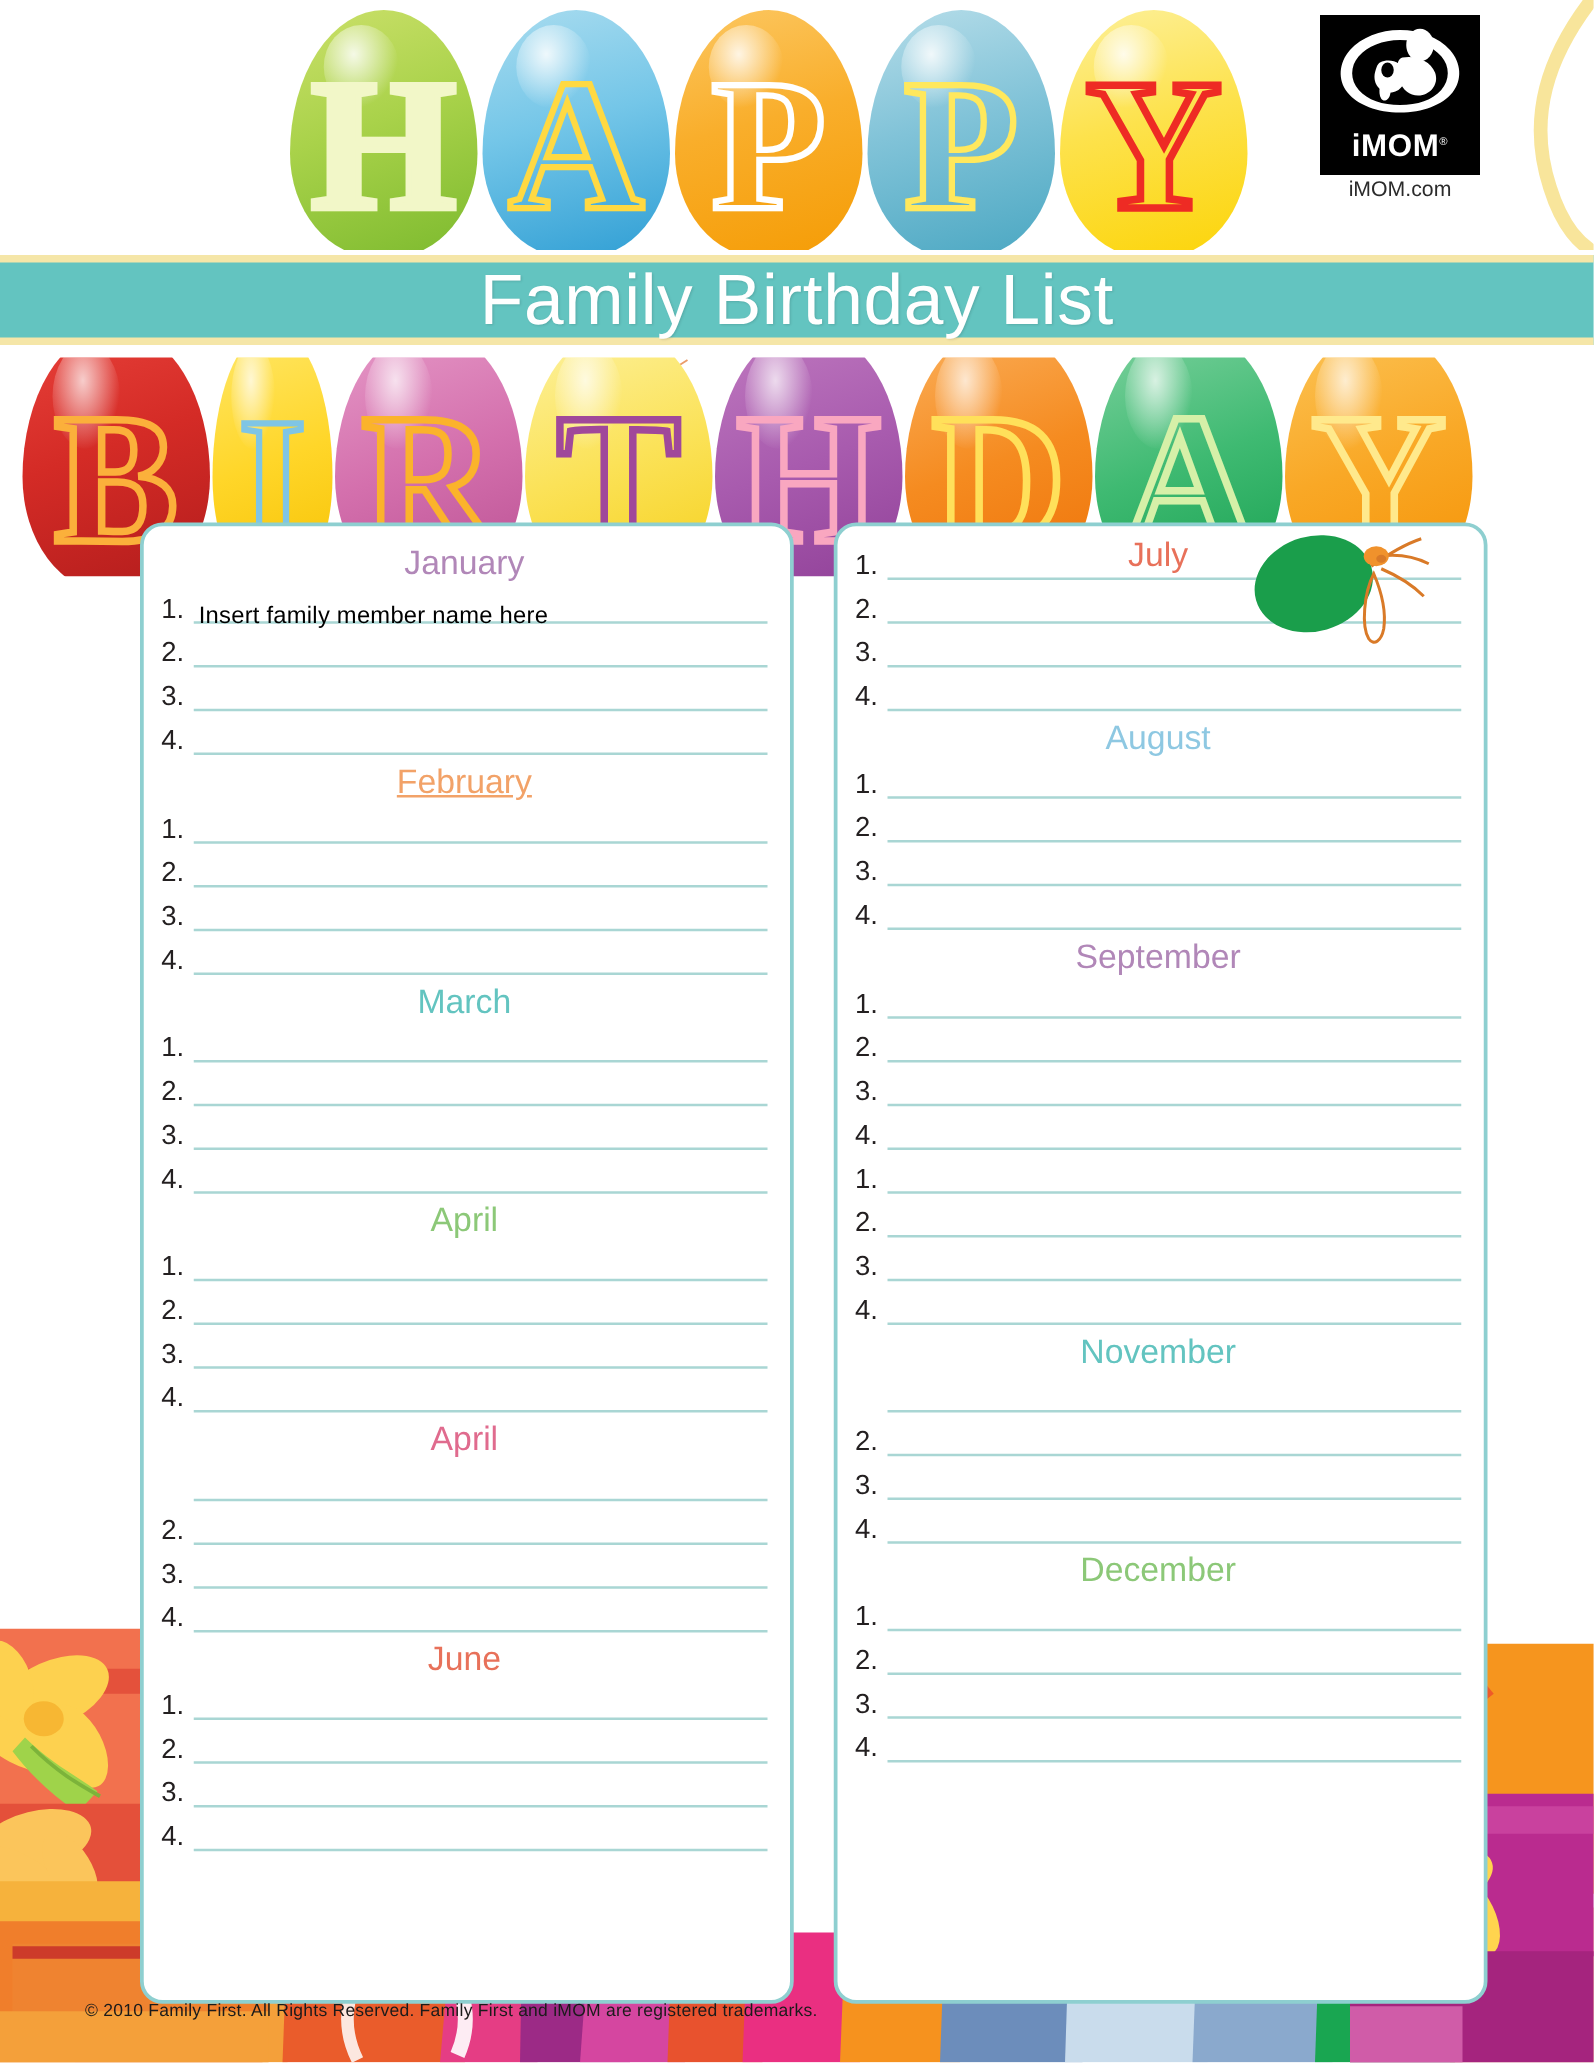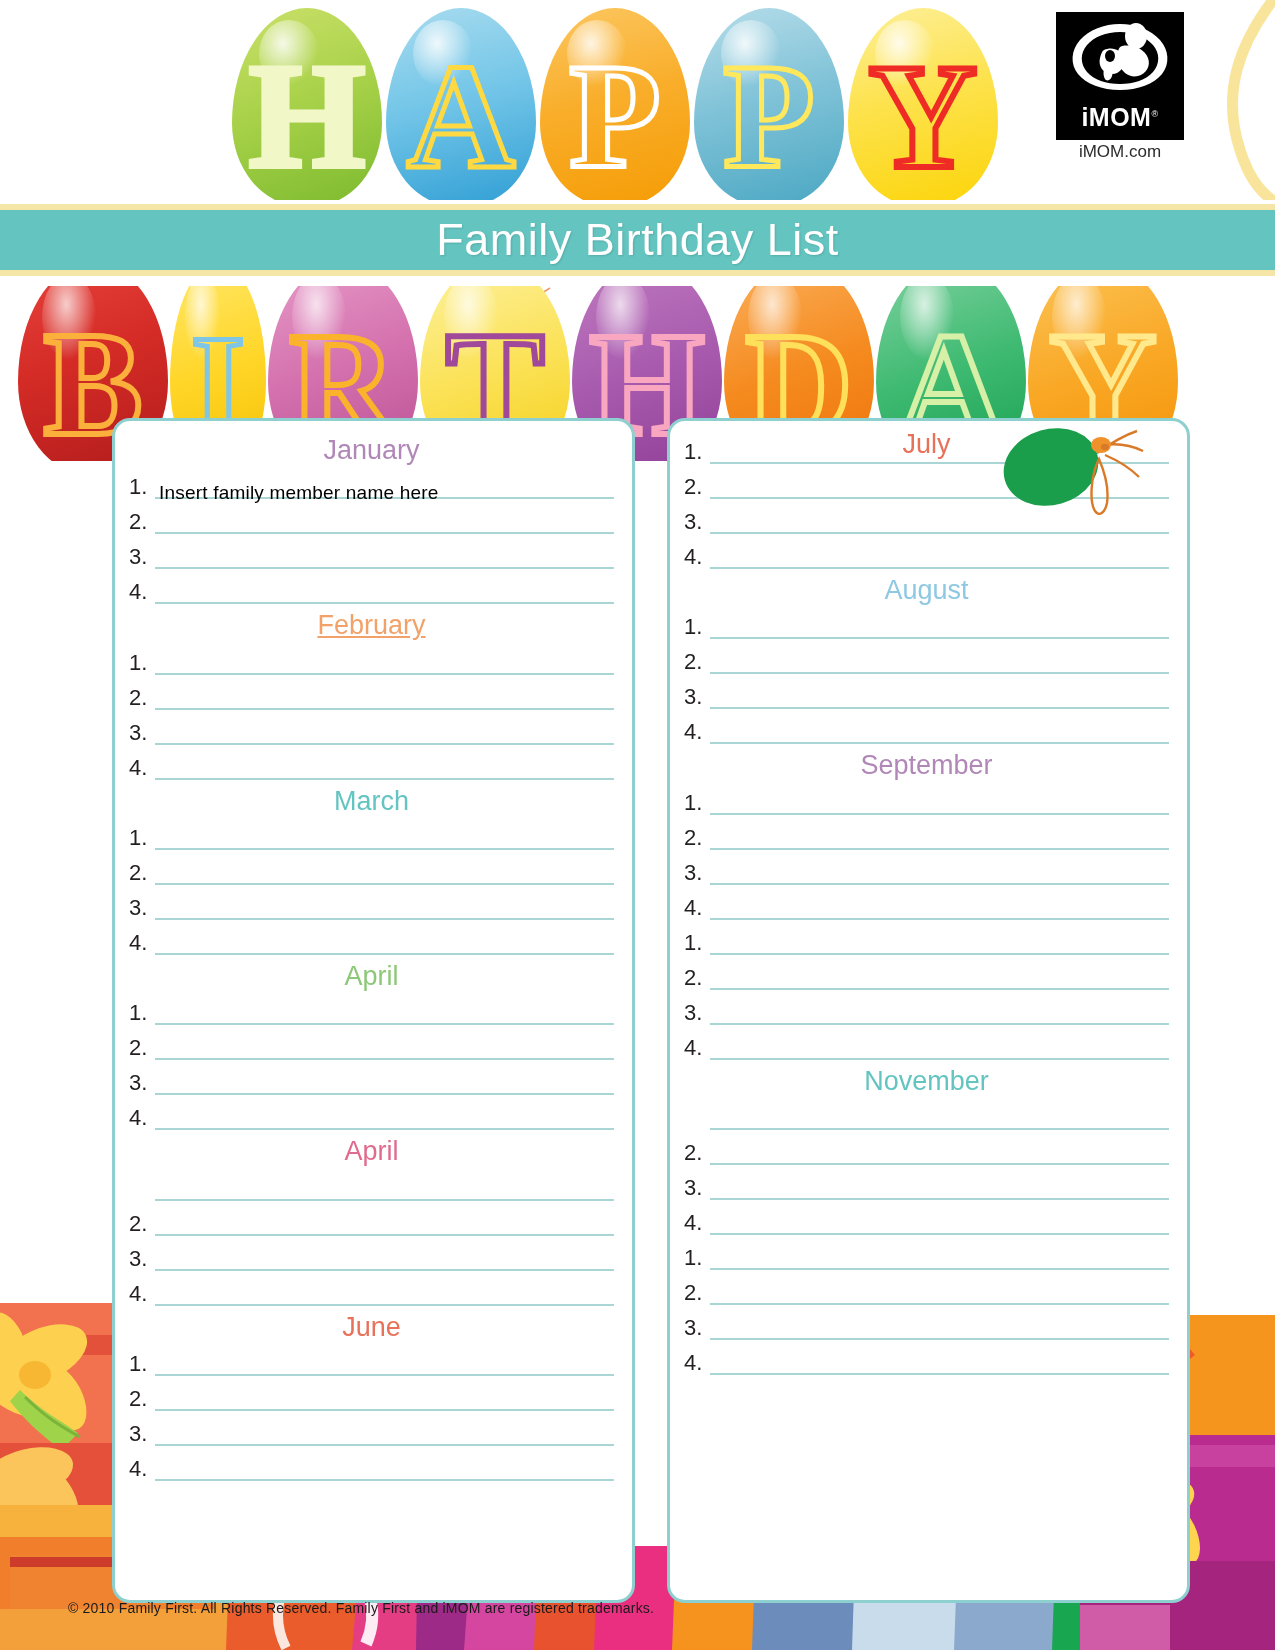--- a/index.html
+++ b/index.html
@@ -76,21 +76,21 @@
 
   
   .title-bar-wrap { position:absolute; left:0; top:196px; width:1275px; height:90px; z-index:5; }
   .title-bar {
     position:absolute; left:0; top:8px; width:1275px; height:72px;
     background:#63c4c0;
     border-top:6px solid #f5e6a8; border-bottom:6px solid #f5e6a8;
     display:flex; align-items:center; justify-content:center;
   }
   .title-bar h1 {
-    color:#ffffff; font-weight:400; font-size:45px; letter-spacing:.5px;
+    color:#ffffff; font-weight:400; font-size:57px; letter-spacing:.5px;
     font-family:"Liberation Sans", sans-serif;
     text-shadow:1px 1px 2px rgba(0,0,0,.12);
   }
 
   
   .bday-band {
     position:absolute; left:0; top:286px; width:1275px; height:175px;
     overflow:hidden; background:#ffffff;
   }
   .bday-row { position:absolute; left:18px; top:-22px; display:flex; gap:2px; }
@@ -613,20 +613,21 @@
             <span class="ln-rule"></span>
           </div>
           <div class="line-row">
             <span class="ln-num">4.</span>
             <span class="ln-rule"></span>
           </div>
         </div>
       </div>
 
       <div class="month-block">
+        <div class="month-title m-dec">December</div>
         <div class="lines">
           <div class="line-row">
             <span class="ln-num">1.</span>
             <span class="ln-rule"></span>
           </div>
           <div class="line-row">
             <span class="ln-num">2.</span>
             <span class="ln-rule"></span>
           </div>
           <div class="line-row">

